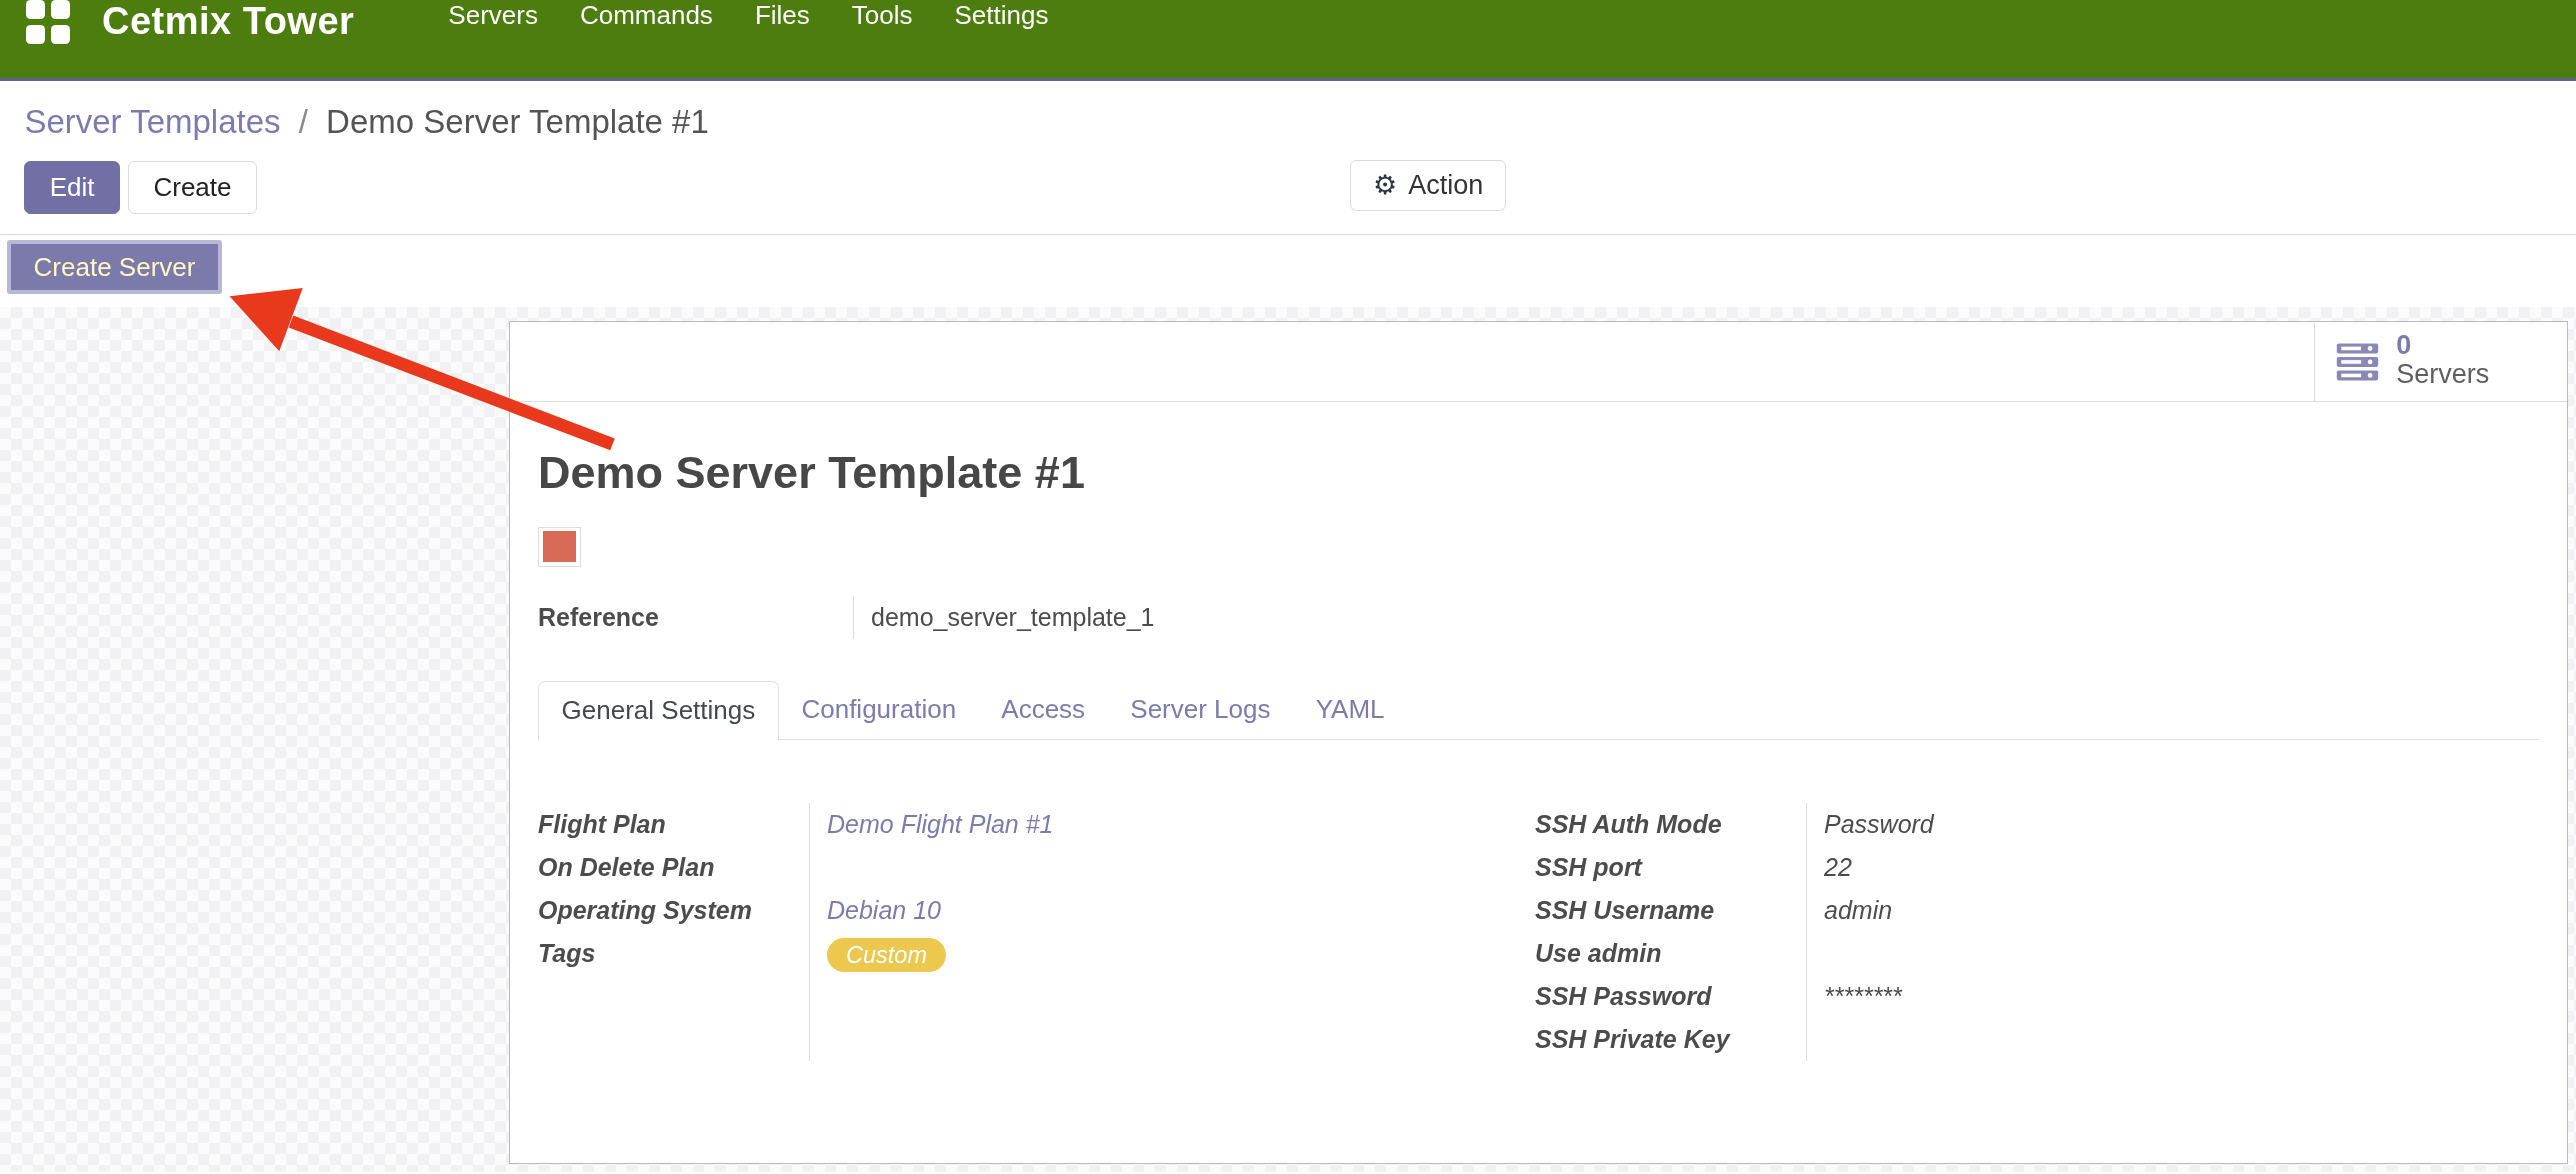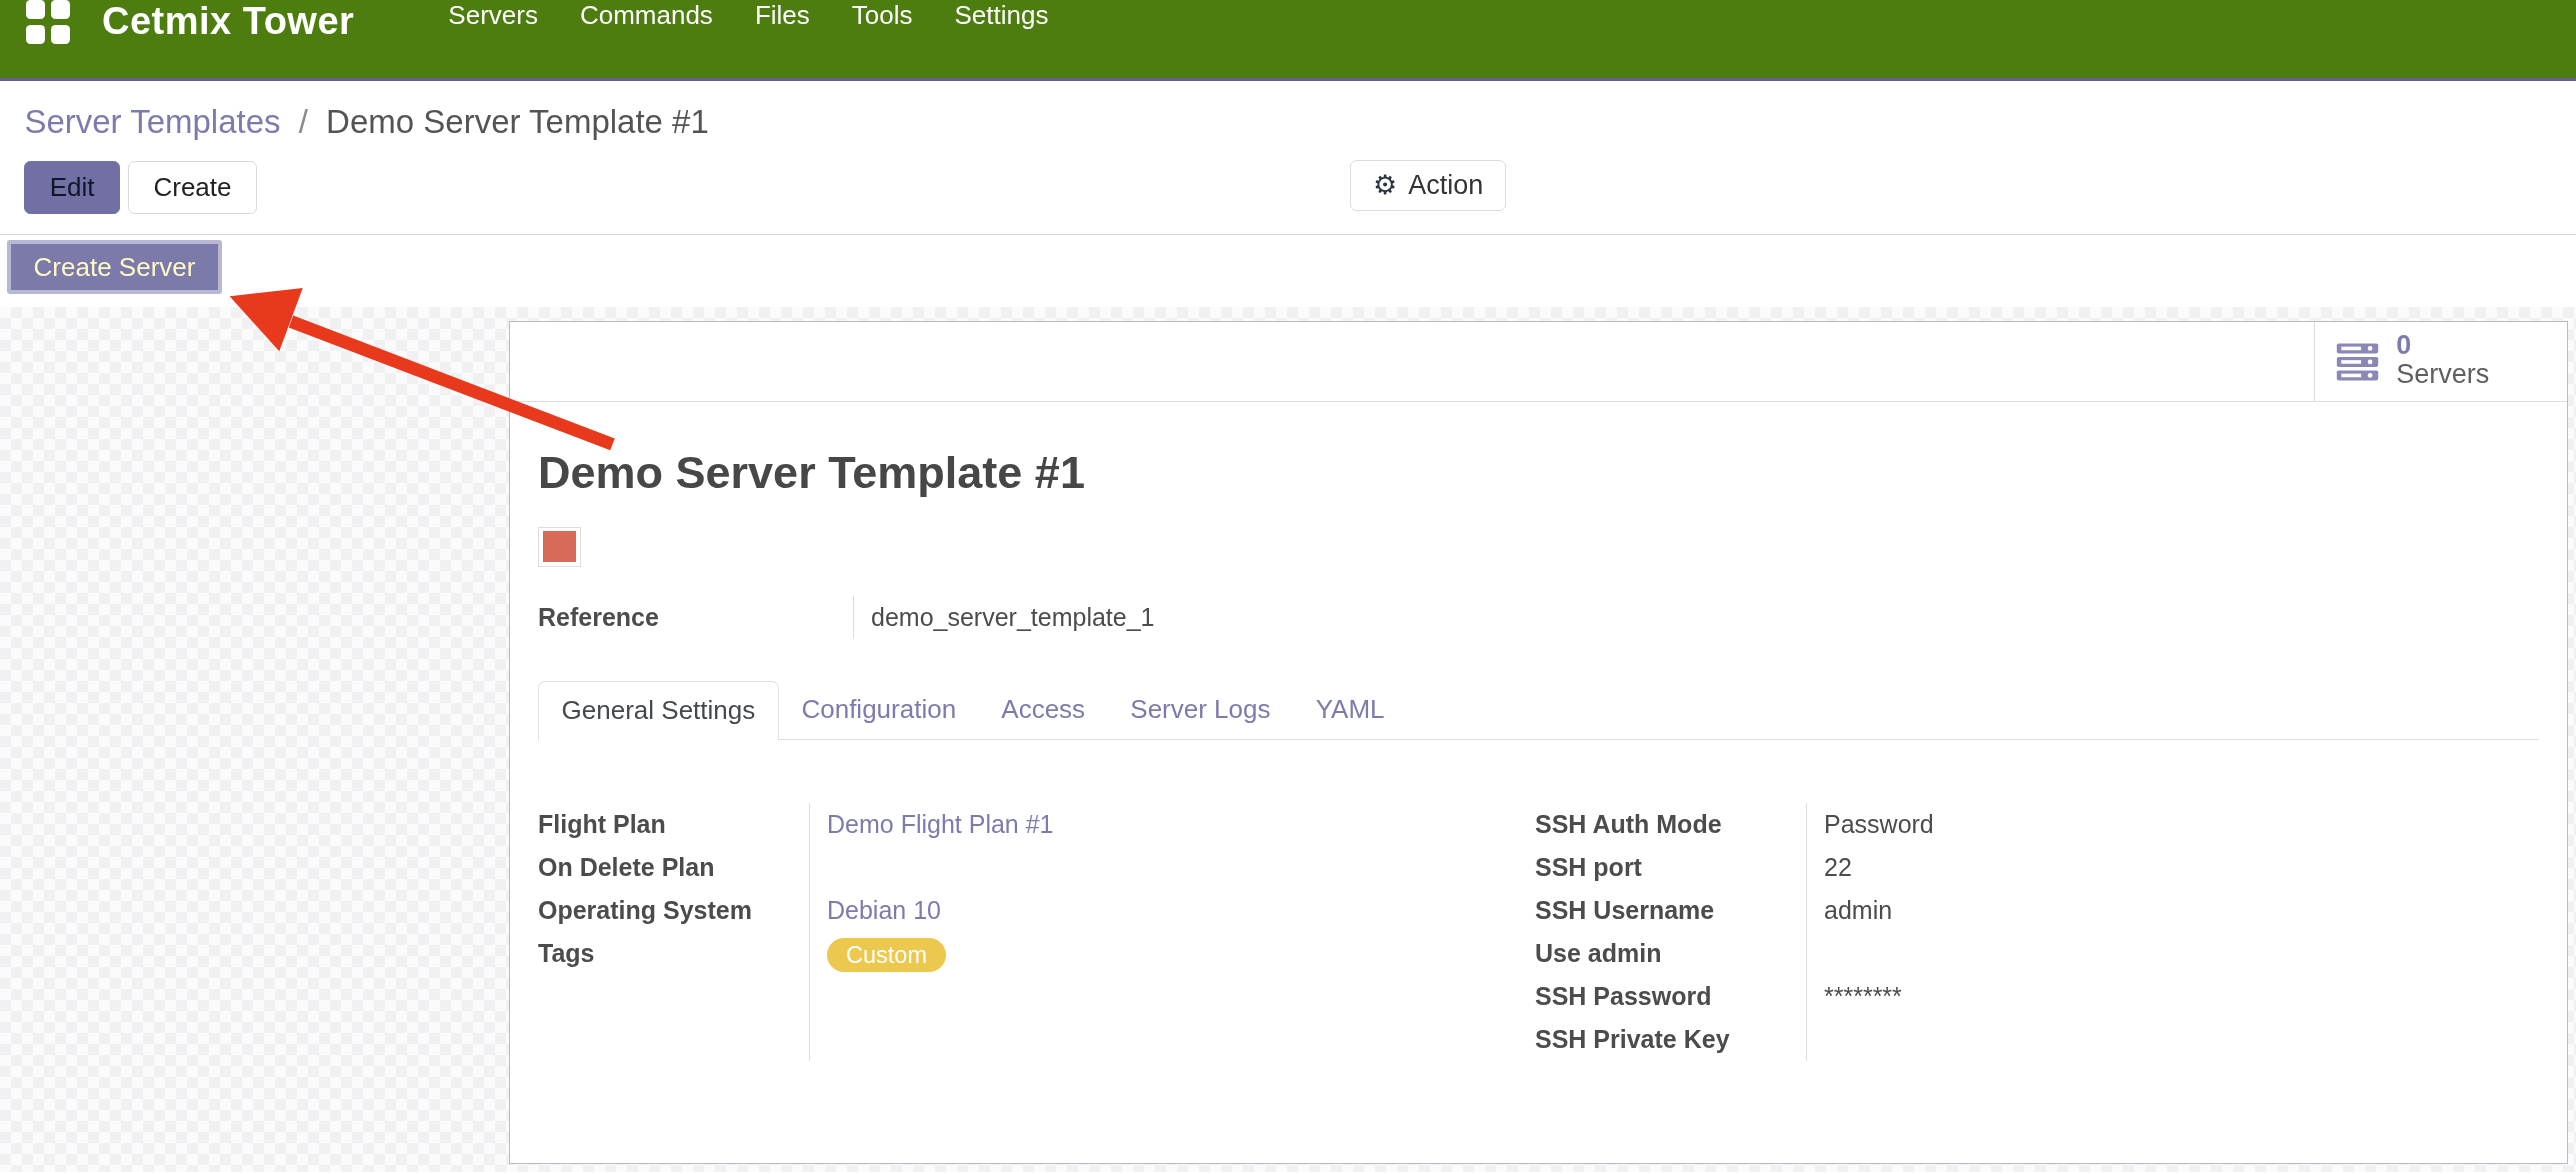--- a/index.html
+++ b/index.html
@@ -20,21 +20,21 @@
   
   .control-panel { position:relative; height:154px; background:#fff;
                    border-bottom:1.8px solid #d8d8d8; padding-left:24.4px; }
   .breadcrumb { padding-top:22px; font-size:33px; line-height:38px; }
   .breadcrumb .bc-link { color:#7c7bad; text-decoration:none; cursor:pointer; }
   .breadcrumb .bc-sep { color:#8a8a8a; margin:0 9px; }
   .breadcrumb .bc-current { color:#545454; }
   .cp-buttons { display:flex; margin-top:20px; }
   .btn { font-size:26px; border-radius:6.3px; padding:10px 24.4px; cursor:pointer;
          border:1.8px solid transparent; background:none; font-family:inherit; }
-  .btn-primary { background:#716fa3; color:#0f172a; border-color:#716fa3; }
+  .btn-primary { background:#716fa3; color:#ffffff; border-color:#716fa3; }
   .btn-default { background:#fff; color:#222; border-color:#d9d9dd; margin-left:8.1px; }
   .btn-action { position:absolute; left:1350px; top:79px; background:#fff;
                 border:1.8px solid #d9dce1; border-radius:6.3px; color:#333;
                 font-size:27px; padding:9px 22px; display:flex; align-items:center;
                 gap:11px; cursor:pointer; font-family:inherit; }
   .gear { font-size:27px; line-height:27px; color:#2b3440; }
 
   
   .strip { position:relative; height:72px; background:#fff; }
   .btn-create-server { position:absolute; left:7px; top:5.4px; background:#7b7aab;
@@ -82,21 +82,21 @@
   .tab.active { background:#fff; border:1.8px solid #dee0e6; border-bottom-color:#fff;
                 border-radius:7.2px 7.2px 0 0; color:#45494e; margin-bottom:-1.8px; }
 
   
   .tab-page { margin-top:63px; display:flex; }
   .group { display:flex; }
   .group-left { width:997px; }
   .group-right { flex:1; }
   .g-labels { width:271px; }
   .g-values { border-left:1.8px solid #dcdce3; flex:1; }
-  .g-row { height:43px; line-height:43px; font-size:25px; }
+  .g-row { height:43px; line-height:43px; font-size:25px;font-style:italic; }
   .g-labels .g-row { font-weight:bold; color:#4c4c4c; }
   .g-values .g-row { padding-left:17px; color:#4c4c4c; }
   .link { color:#7c7bad; cursor:pointer; text-decoration:none; }
   .tag-pill { display:inline-flex; align-items:center; height:34px; padding:0 19px;
               border-radius:18px; background:#ecc84e; color:#fff; font-size:23.5px;
               line-height:34px; vertical-align:middle; }
 
   
   .arrow-overlay { position:absolute; left:0; top:0; width:2576px; height:1174px;
                    pointer-events:none; z-index:40; }

